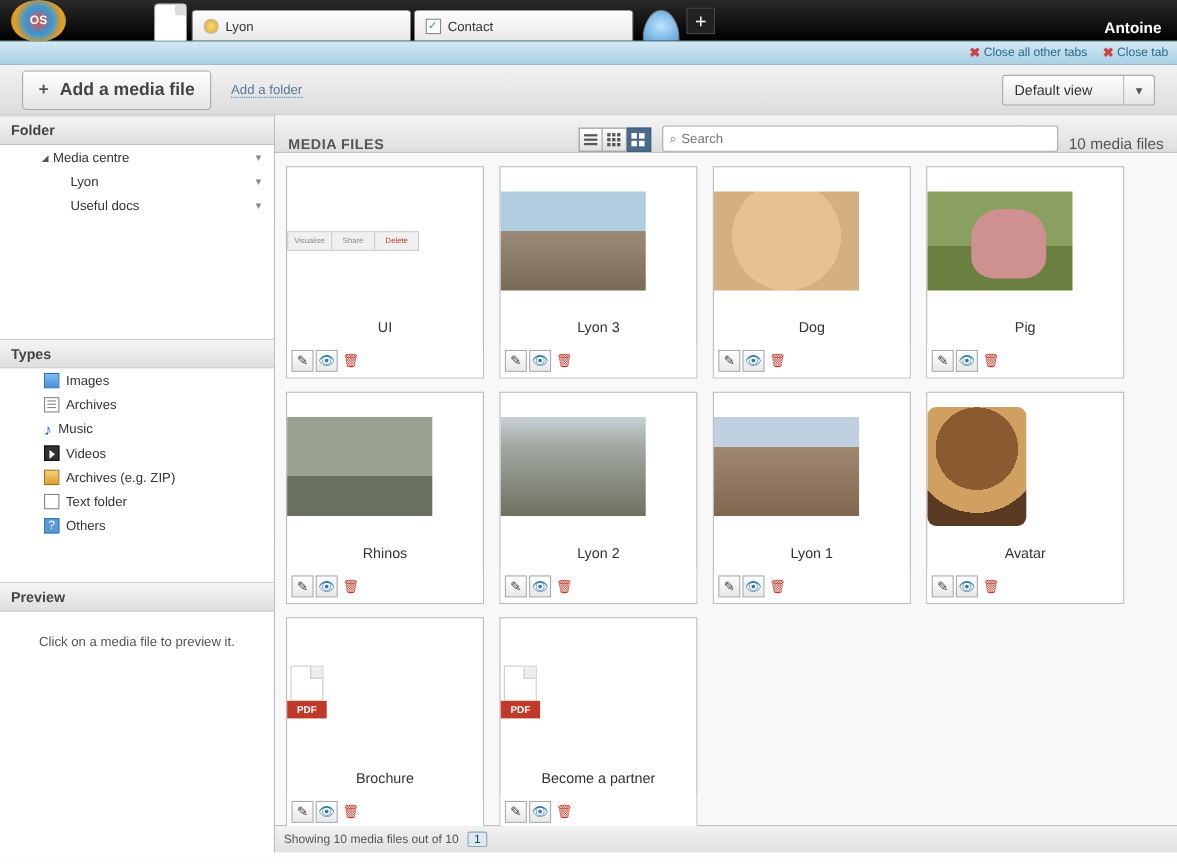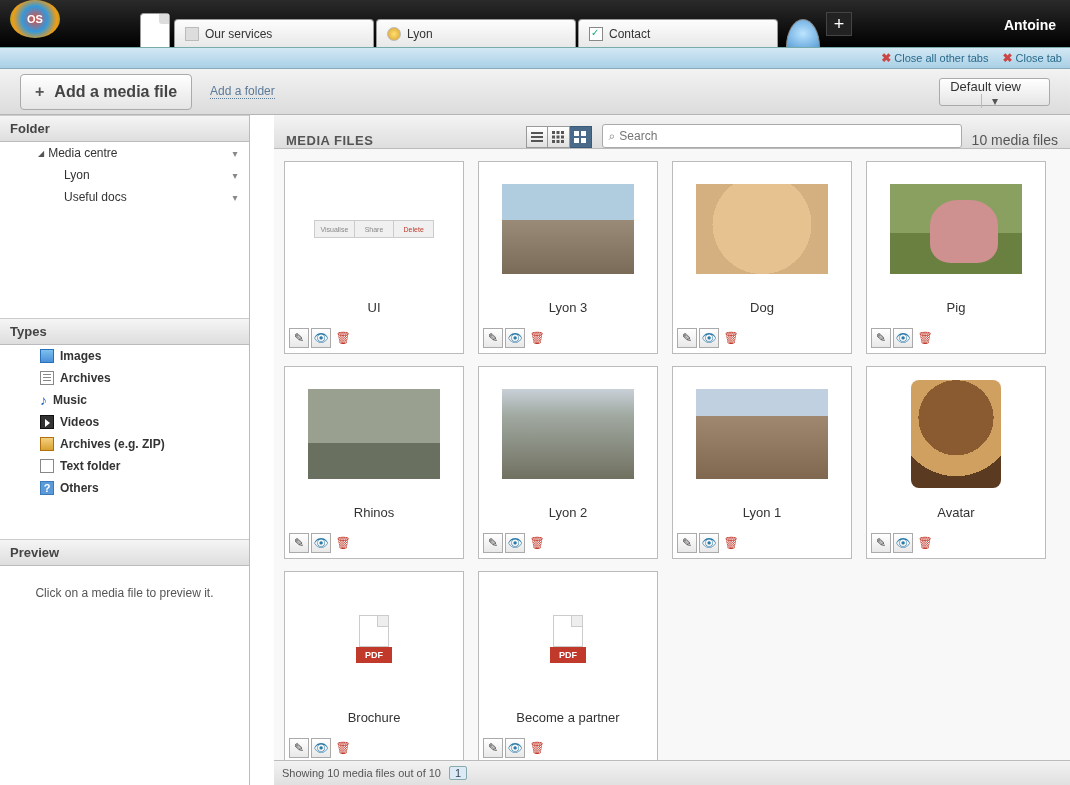--- a/index.html
+++ b/index.html
@@ -1,19 +1,19 @@
 <!DOCTYPE html>
 <html><head>
 <meta charset="utf-8">
 <style>
 * { box-sizing: border-box; margin: 0; padding: 0; }
 body { font-family: Arial, sans-serif; font-size: 12px; color: #333; background: #fff; width: 1070px; height: 785px; overflow: hidden; }
 
 
-.topbar { height: 47px; background: linear-gradient(#2a2a2a, #000); display: flex; position: relative; }
+.topbar { height: 37px; background: linear-gradient(#2a2a2a, #000); display: flex; position: relative; }
 .logo { width: 50px; height: 38px; margin-left: 10px; background: radial-gradient(circle, #e74c3c 0%, #3498db 40%, #f39c12 70%, #27ae60 100%); border-radius: 50%; position: relative; display:flex; align-items:center; justify-content:center; color:#fff; font-weight:bold; font-size:11px; }
 .tabs-row { display: flex; align-items: flex-end; margin-left: 80px; height: 100%; flex: 1; }
 .doc-icon { width: 30px; height: 34px; background: #fff; border-radius: 4px 4px 0 0; margin-right: 4px; align-self: flex-end; border: 1px solid #999; border-bottom: none; position: relative; }
 .doc-icon::after { content:''; position:absolute; top:0; right:0; width:10px; height:10px; background:#ddd; border-bottom-left-radius:3px; }
 .tab { height: 28px; min-width: 200px; background: linear-gradient(#fdfdfd, #e8e8e8); border: 1px solid #999; border-bottom: none; border-radius: 4px 4px 0 0; display: flex; align-items: center; padding: 0 10px; margin-right: 2px; gap: 6px; cursor: pointer; align-self: flex-end; }
 .tab .ticon { width: 14px; height: 14px; background: #ddd; border: 1px solid #bbb; }
 .tab .ticon.check { background:#fff; border:1px solid #888; position:relative; }
 .tab .ticon.check::after { content:'✓'; color:#1a7; font-size:10px; position:absolute; left:1px; top:-1px; }
 .tab .ticon.world { border-radius:50%; background: radial-gradient(#ffe070, #d8a030); }
 .globe { width: 34px; height: 28px; margin-left: 6px; align-self:flex-end; background: radial-gradient(#bde4ff, #5aa0d8); border-radius: 50% 50% 0 0 / 100% 100% 0 0; border:1px solid #888; border-bottom:none; }
@@ -24,36 +24,36 @@
 .bluebar { height: 22px; background: linear-gradient(#d3e8f4, #a9d0e6); border-top: 1px solid #7aa; border-bottom: 1px solid #8ab; display:flex; justify-content:flex-end; align-items:center; padding:0 8px; gap:14px; font-size:11px; color:#2a6a8a; }
 .bluebar a { color:#2a6a8a; text-decoration:none; cursor:pointer; display:flex; align-items:center; gap:3px; }
 .xicon { color:#c44; font-weight:bold; font-size:12px; }
 
 
 .toolbar { height: 46px; background: linear-gradient(#f2f2f2, #dcdcdc); border-bottom: 1px solid #b5b5b5; display: flex; align-items: center; padding: 0 20px; gap: 18px; }
 .btn-add { background: linear-gradient(#fff, #e5e5e5); border: 1px solid #aaa; border-radius: 4px; padding: 8px 14px; display: flex; align-items: center; gap: 10px; cursor: pointer; font-size: 16px; font-weight: bold; color: #444; }
 .btn-add .plus { font-size: 16px; color:#555; }
 .link { color: #5b7a99; cursor: pointer; font-size: 12px; border-bottom: 1px dotted #5b7a99; }
 .toolbar-right { margin-left: auto; display:flex; }
-.select-view { background: linear-gradient(#fff, #e5e5e5); border: 1px solid #aaa; border-radius: 3px; height: 28px; display:flex; align-items:center;flex-direction:column; }
+.select-view { background: linear-gradient(#fff, #e5e5e5); border: 1px solid #aaa; border-radius: 3px; height: 28px; display:flex; align-items:center; }
 .select-view .lbl { padding: 0 28px 0 10px; font-size:13px; }
 .select-view .caret { width: 28px; height: 100%; border-left:1px solid #bbb; display:flex; align-items:center; justify-content:center; color:#555; }
 
 
-.main { display: flex; height: calc(785px - 47px - 22px - 46px); gap: 24px; }
+.main { display: flex; height: calc(785px - 47px - 22px - 46px); }
 .sidebar { width: 250px; border-right: 1px solid #bbb; display:flex; flex-direction:column; background:#fff; }
 
 .panelhdr { background: linear-gradient(#f5f5f5, #dedede); border-top: 1px solid #ccc; border-bottom: 1px solid #bbb; padding: 5px 10px; font-weight: bold; color: #444; font-size: 13px; }
 .panelbody { background: #fff; flex-shrink:0;padding-left:32px; }
 .tree-row { display: flex; align-items: center; padding: 4px 6px; position: relative; cursor:pointer; }
 .tree-row .caretmenu { margin-left: auto; color:#888; width:16px; text-align:center; font-size:10px; }
 .tree-row.lvl0::before { content:'◢'; font-size:8px; margin-right:4px; color:#555; transform: rotate(0deg); }
 .tree-row.lvl1 { padding-left: 32px; }
 
-.types-list .trow { display:flex; align-items:flex-end; gap:6px; padding:4px 8px; cursor:pointer;font-weight:bold; }
+.types-list .trow { display:flex; align-items:flex-end; gap:6px; padding:4px 8px; cursor:pointer; }
 .types-list .ticon { width:14px; height:14px; }
 .ic-images { background: linear-gradient(#7ec0ee,#4a90d9); border:1px solid #2a70b9; }
 .ic-docs { background: #fff; border:1px solid #888; position:relative; }
 .ic-docs::after { content:''; position:absolute; left:2px; top:2px; right:2px; height:1px; background:#888; box-shadow:0 3px 0 #888, 0 6px 0 #888; }
 .ic-music { color:#2060c0; font-size:14px; line-height:14px; }
 .ic-videos { background:#333; border:1px solid #111; position:relative; }
 .ic-videos::after { content:''; position:absolute; left:4px; top:3px; border-left:5px solid #fff; border-top:4px solid transparent; border-bottom:4px solid transparent; }
 .ic-arch { background:linear-gradient(#f5d080,#d8a030); border:1px solid #b07010; }
 .ic-text { background:#fff; border:1px solid #888; }
 .ic-other { background:#5a9ad8; color:#fff; text-align:center; line-height:13px; font-size:11px; border:1px solid #3a7ab8; }
@@ -71,21 +71,21 @@
 .vbtn { width: 22px; height: 22px; border:1px solid #999; background: linear-gradient(#fff,#e0e0e0); display:flex; align-items:center; justify-content:center; cursor:pointer; }
 .vbtn + .vbtn { border-left:none; }
 .vbtn.active { background:#4a6a8a; color:#fff; border-color:#3a5a7a; }
 .vbtn svg { width:14px; height:14px; }
 .searchwrap { display:flex; align-items:center; border:1px solid #aaa; background:#fff; border-radius:3px; height:24px; padding:0 6px; gap:4px; width: 360px; }
 .searchwrap input { border:none; outline:none; flex:1; font-size:12px; }
 .count { color:#555; font-size:14px; white-space:nowrap; }
 
 .grid { flex:1; overflow-y:auto; padding: 12px 10px; display:flex; flex-wrap:wrap; gap: 12px 14px; align-content: flex-start; }
 .card { width: 180px; border:1px solid #bbb; background:#fff; display:flex; flex-direction:column; }
-.thumbwrap { height: 134px; display:flex; align-items:center; justify-content:center; overflow:hidden; }
+.thumbwrap { height: 134px; display:flex; align-items:center; overflow:hidden; }
 .caption { text-align:center; padding: 4px 4px 8px; font-size:13px; color:#333; }
 .cardactions { height: 30px; border-top:0; background:#fff; display:flex; align-items:center; padding:0 4px; gap:2px; }
 .abtn { width: 20px; height: 20px; border:1px solid #aaa; background:linear-gradient(#fff,#e8e8e8); display:flex; align-items:center; justify-content:center; font-size:12px; cursor:pointer; }
 .abtn.eye { color:#2a7aaa; }
 .abtn.trash { color:#c0392b; border:none; background:none; }
 
 .footer { height: 18px; background: linear-gradient(#f2f2f2, #e0e0e0); border-top:1px solid #bbb; font-size:11px; color:#555; padding: 12px 8px; display:flex; align-items:center; gap:8px; }
 .footer .page { border:1px solid #8aa; background:#dbeaf4; padding:0 5px; color:#345; border-radius:2px; }
 
 
@@ -110,24 +110,20 @@
 </head>
 <body>
 
 <div class="topbar">
   <div class="logo">
       <span>OS</span>
     </div>
   <div class="tabs-row">
     <div class="doc-icon"></div>
     <div class="tab">
-      <span class="ticon"></span>
-      <span>Our services</span>
-    </div>
-    <div class="tab">
       <span class="ticon world"></span>
       <span>Lyon</span>
     </div>
     <div class="tab">
       <span class="ticon check"></span>
       <span>Contact</span>
     </div>
     <div class="globe"></div>
     <div class="addtab">+</div>
   </div>

